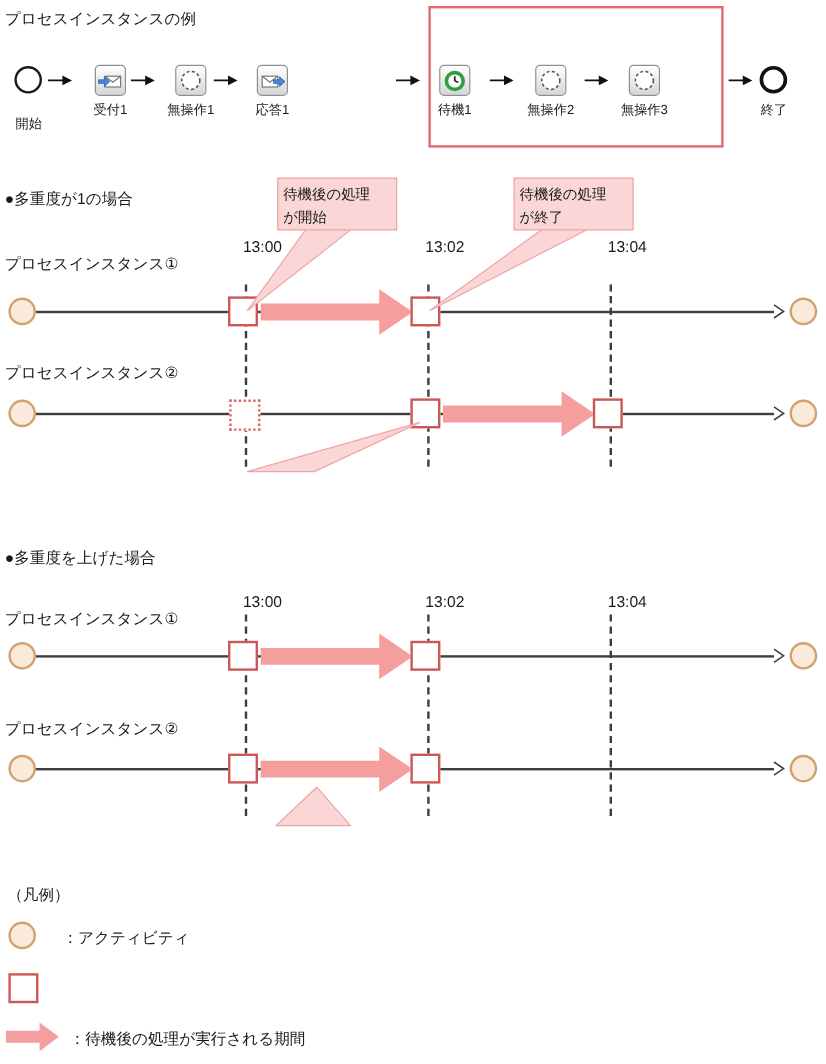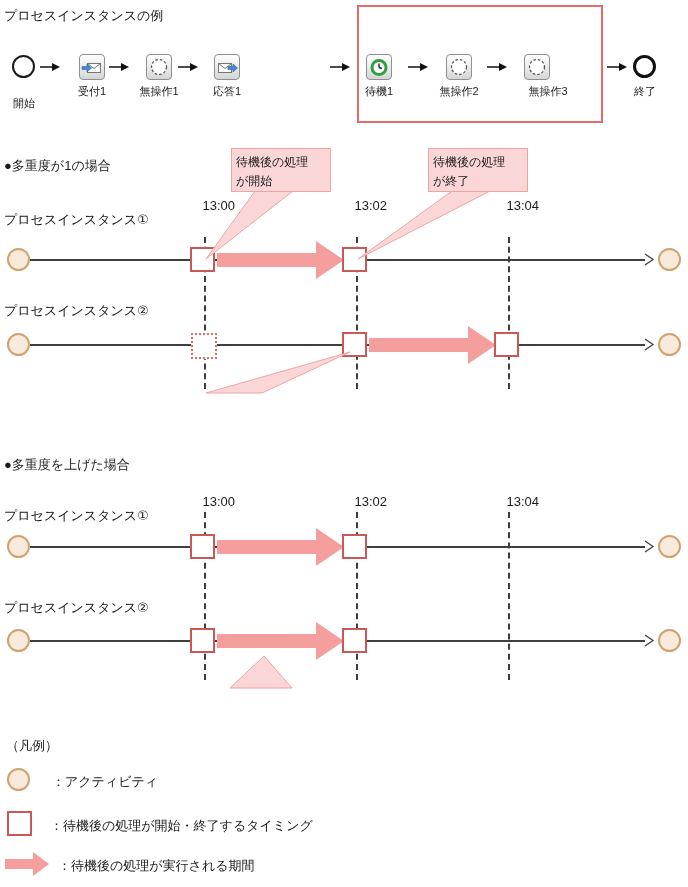--- a/index.html
+++ b/index.html
@@ -110,21 +110,21 @@
   <svg class="abs" style="left:487px;top:62px;" width="20" height="10">
       <line x1="0" y1="5" x2="13" y2="5" stroke="#111" stroke-width="1.5"></line>
       <polygon points="12,1 20,5 12,9" fill="#111"></polygon>
     </svg>
 
   <div class="abs btn-icon" style="left:524px;top:54px;">
     <svg width="22" height="22">
         <circle cx="11" cy="11" r="7.5" fill="#fff" stroke="#555" stroke-width="1.3" stroke-dasharray="2.5,2"></circle>
       </svg>
   </div>
-  <div class="abs small center" style="left:548px;top:84px;">無操作3</div>
+  <div class="abs small center" style="left:537px;top:84px;">無操作3</div>
 
   <svg class="abs" style="left:607px;top:62px;" width="20" height="10">
       <line x1="0" y1="5" x2="13" y2="5" stroke="#111" stroke-width="1.5"></line>
       <polygon points="12,1 20,5 12,9" fill="#111"></polygon>
     </svg>
 
   <div class="abs circle end-c" style="left:633px;top:55px;"></div>
   <div class="abs small center" style="left:645px;top:84px;">終了</div>
 
   <div class="abs heading" style="left:4px;top:157px;text-align:center;">●多重度が1の場合</div>
@@ -220,20 +220,19 @@
   <div class="abs sq" style="left:190px;top:628px;"></div>
   <div class="abs sq" style="left:342px;top:628px;"></div>
 
 
   <div class="abs txt" style="left:6px;top:737px;">（凡例）</div>
 
   <div class="abs act-c" style="left:7px;top:768px;"></div>
   <div class="abs legend-t" style="left:52px;top:773px;">：アクティビティ</div>
 
   <div class="abs sq" style="left:7px;top:811px;"></div>
-  <div class="abs legend-t" style="left:50px;top:817px;">：待機後の処理が開始・終了するタイミング</div>
 
   <svg class="abs" style="left:5px;top:851px;" width="44" height="26">
       <polygon points="0,8 28,8 28,1 44,13 28,25 28,18 0,18" fill="#F59E9E"></polygon>
     </svg>
   <div class="abs legend-t" style="left:58px;top:857px;">：待機後の処理が実行される期間</div>
 
 </div>
 
 </body></html>

